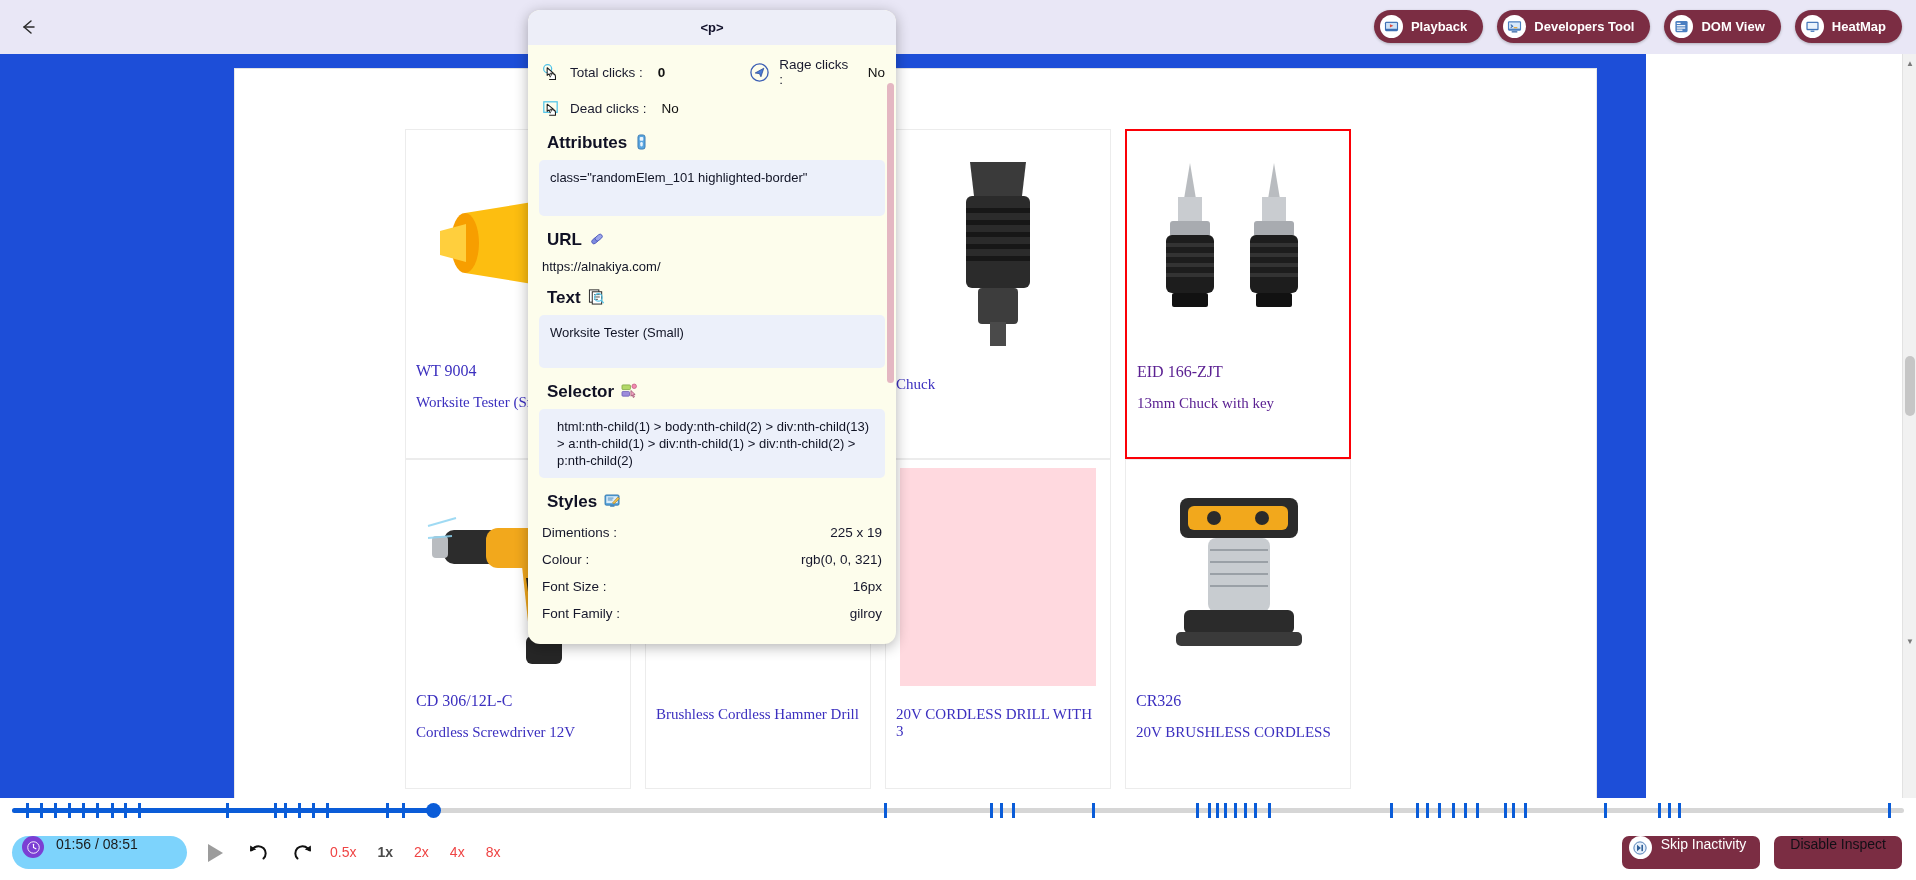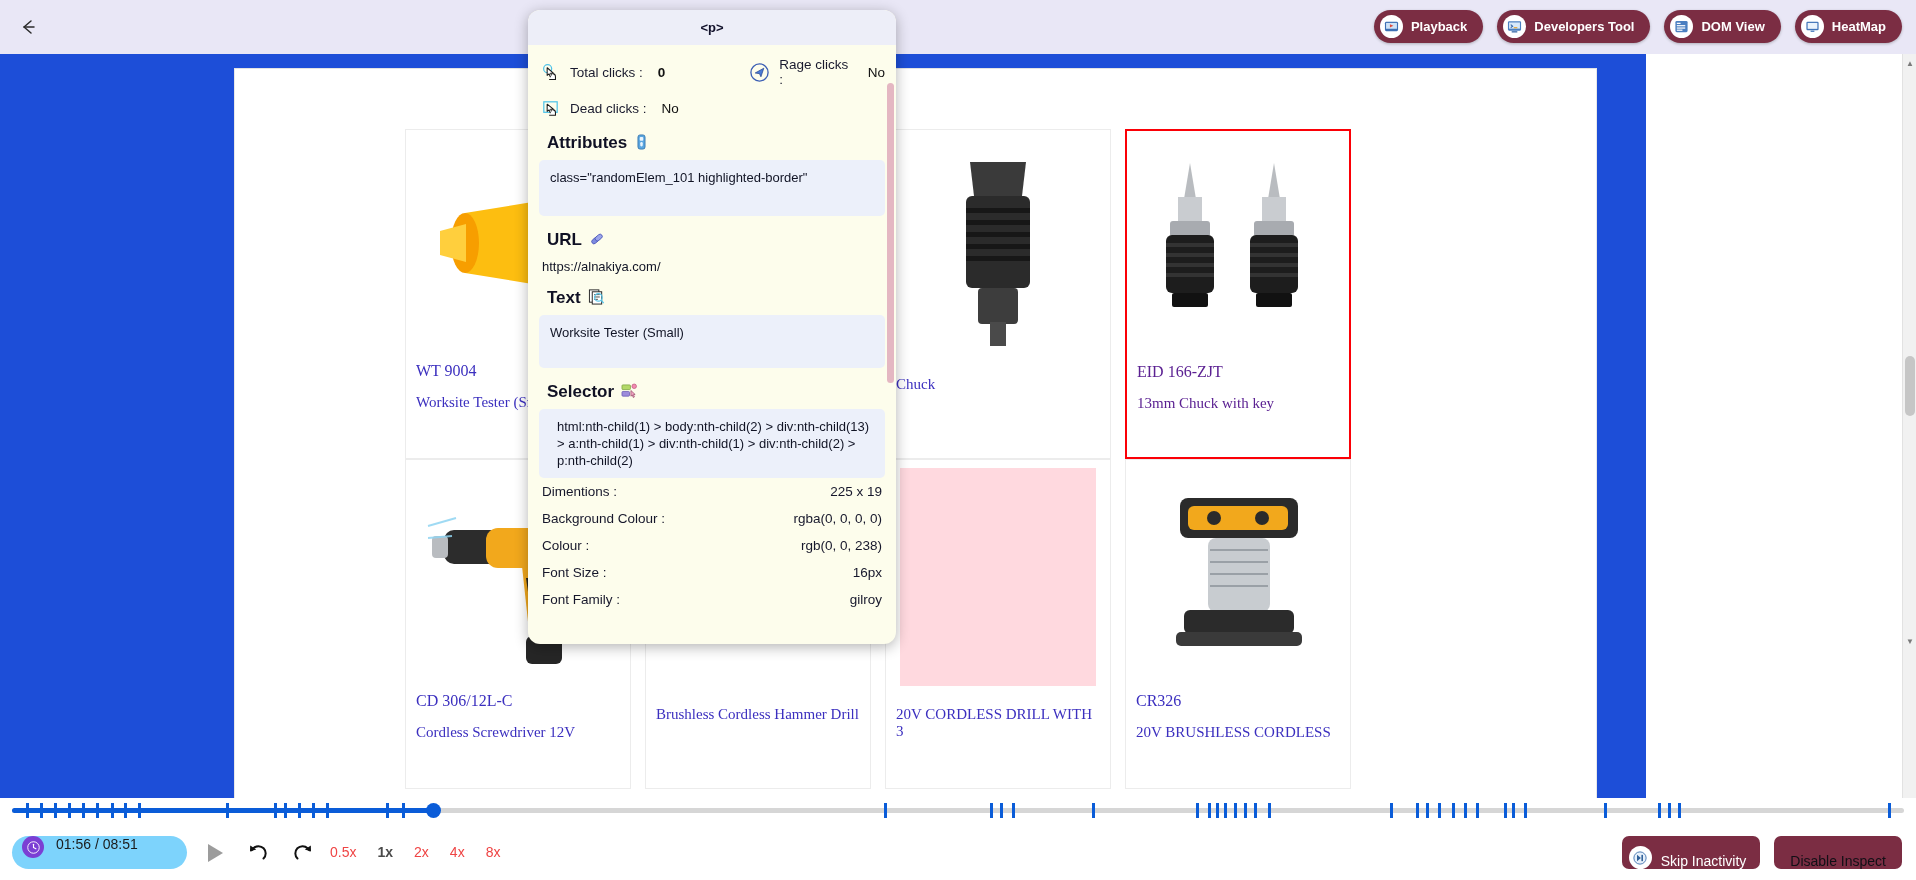--- a/index.html
+++ b/index.html
@@ -186,21 +186,21 @@
 
   .ctrls { position:absolute; left:206px; top:16px; display:flex; align-items:center; gap:23px; }
   .ctrl { cursor:pointer; display:flex; align-items:center; justify-content:center; }
   .speeds { position:absolute; left:330px; top:18px; display:flex; gap:21px; }
   .speed { font-size:14px; color:#ef4444; cursor:pointer; }
   .speed.active { color:#4a4a4a; font-weight:700; }
 
   .rightbtns { position:absolute; right:14px; top:10px; display:flex; gap:14px; }
   .rb {
     height:33px; border-radius:7px; background:#7b2d43; color:#fff;
-    display:flex; align-items:flex-end; gap:9px; padding:0 14px 0 7px;
+    display:flex; align-items:flex-start; gap:9px; padding:0 14px 0 7px;
     font-size:14px; cursor:pointer;
   }
   .rb.plain { padding:0 16px; color:#120f16; }
   .rb .rbico {
     width:23px; height:23px; border-radius:50%; background:#fff;
     display:flex; align-items:center; justify-content:center; font-size:11px;
   }
 </style>
 </head>
 <body>
@@ -529,32 +529,43 @@
           <svg width="17" height="16" viewBox="0 0 18 17">
             <rect x="1" y="2" width="9" height="5" rx="1" fill="#b3d969" stroke="#7aa33c" stroke-width="0.8"></rect>
             <circle cx="14" cy="3.5" r="2.4" fill="#f08bb0" stroke="#c4587f" stroke-width="0.8"></circle>
             <rect x="1" y="9" width="8" height="5" rx="1" fill="#9d8cdb" stroke="#6a58b4" stroke-width="0.8"></rect>
             <path d="M10.5 8 L10.5 14 L12 12.8 L13 15.4 L14.2 14.8 L13.2 12.4 L15 12.2 Z" fill="#f3a7c4" stroke="#9a4c6c" stroke-width="0.8" stroke-linejoin="round"></path>
           </svg>
         </span>
       </div>
       <div class="box sel">html:nth-child(1) &gt; body:nth-child(2) &gt; div:nth-child(13) &gt; a:nth-child(1) &gt; div:nth-child(1) &gt; div:nth-child(2) &gt; p:nth-child(2)</div>
 
+      <div class="sec-title">
+        <span>Styles</span>
+        <span class="emoji">
+          <svg width="17" height="16" viewBox="0 0 18 17">
+            <rect x="1" y="2" width="15" height="11" rx="1.4" fill="#4f9fd6" stroke="#2f6fa8" stroke-width="0.8"></rect>
+            <rect x="2.4" y="3.4" width="12.2" height="7.4" fill="#d9ecfa"></rect>
+            <g stroke="#3d7fb5" stroke-width="0.9">
+              <line x1="4" y1="5.4" x2="10" y2="5.4"></line>
+              <line x1="4" y1="7.4" x2="9" y2="7.4"></line>
+            </g>
+            <path d="M9 10.6 L14.6 4.4 L16.4 6 L10.6 11.6 Z" fill="#f2c14a" stroke="#a8812a" stroke-width="0.7"></path>
+            <rect x="6.5" y="13" width="4.6" height="1.6" fill="#3d7fb5"></rect>
+          </svg>
+        </span>
+      </div>
 
       <div class="stylerow">
         <span class="l">Dimentions :</span>
         <span class="v">225 x 19</span>
       </div>
       <div class="stylerow">
-        <span class="l">Background Colour :</span>
-        <span class="v">rgba(0, 0, 0, 0)</span>
-      </div>
-      <div class="stylerow">
         <span class="l">Colour :</span>
-        <span class="v">rgb(0, 0, 238)</span>
+        <span class="v">rgb(0, 0, 321)</span>
       </div>
       <div class="stylerow">
         <span class="l">Font Size :</span>
         <span class="v">16px</span>
       </div>
       <div class="stylerow">
         <span class="l">Font Family :</span>
         <span class="v">gilroy</span>
       </div>
 

